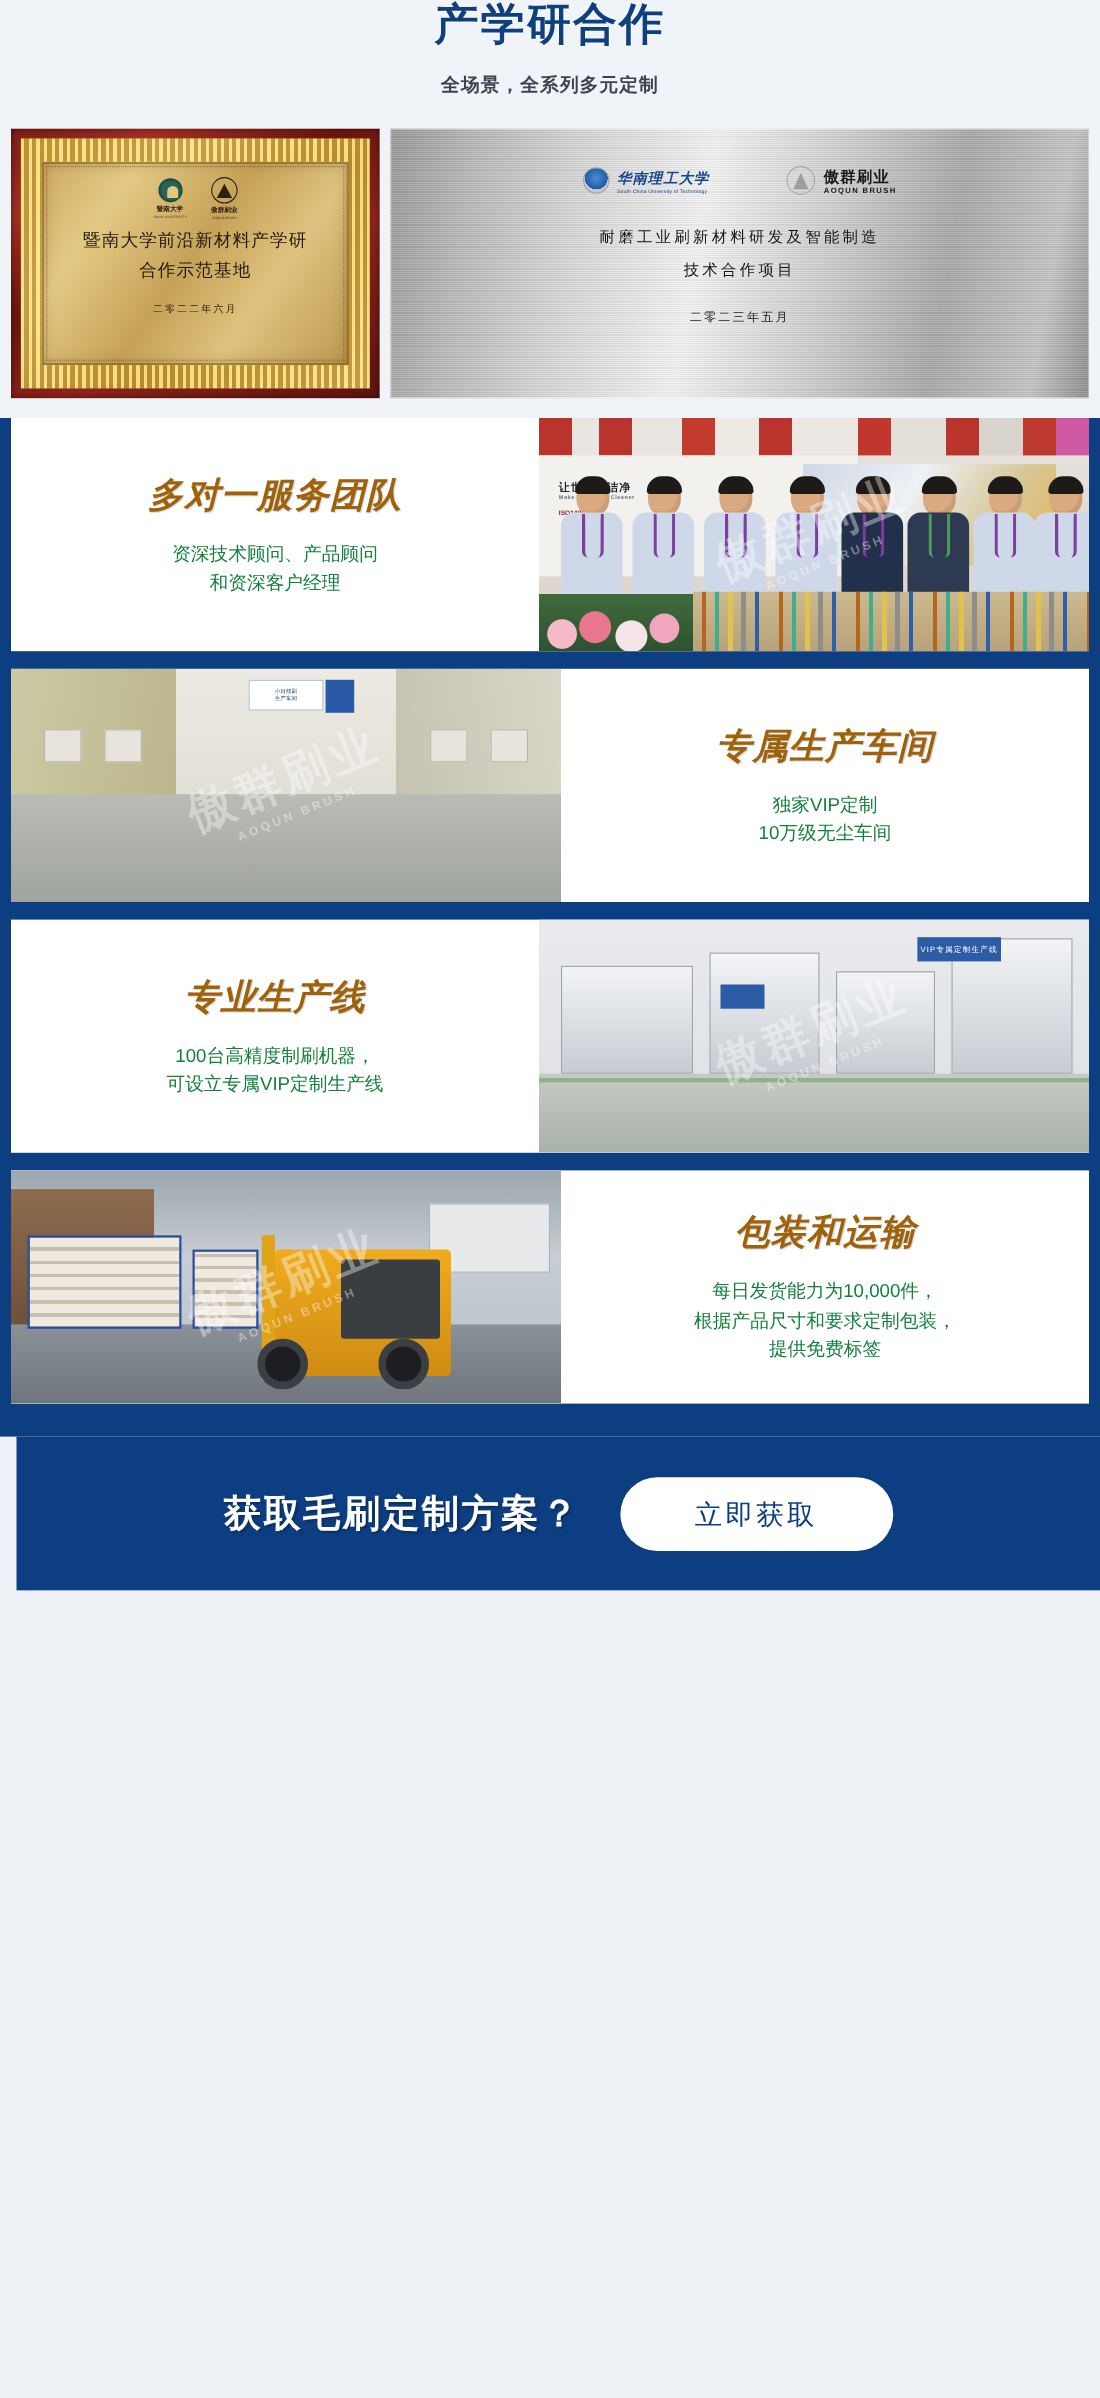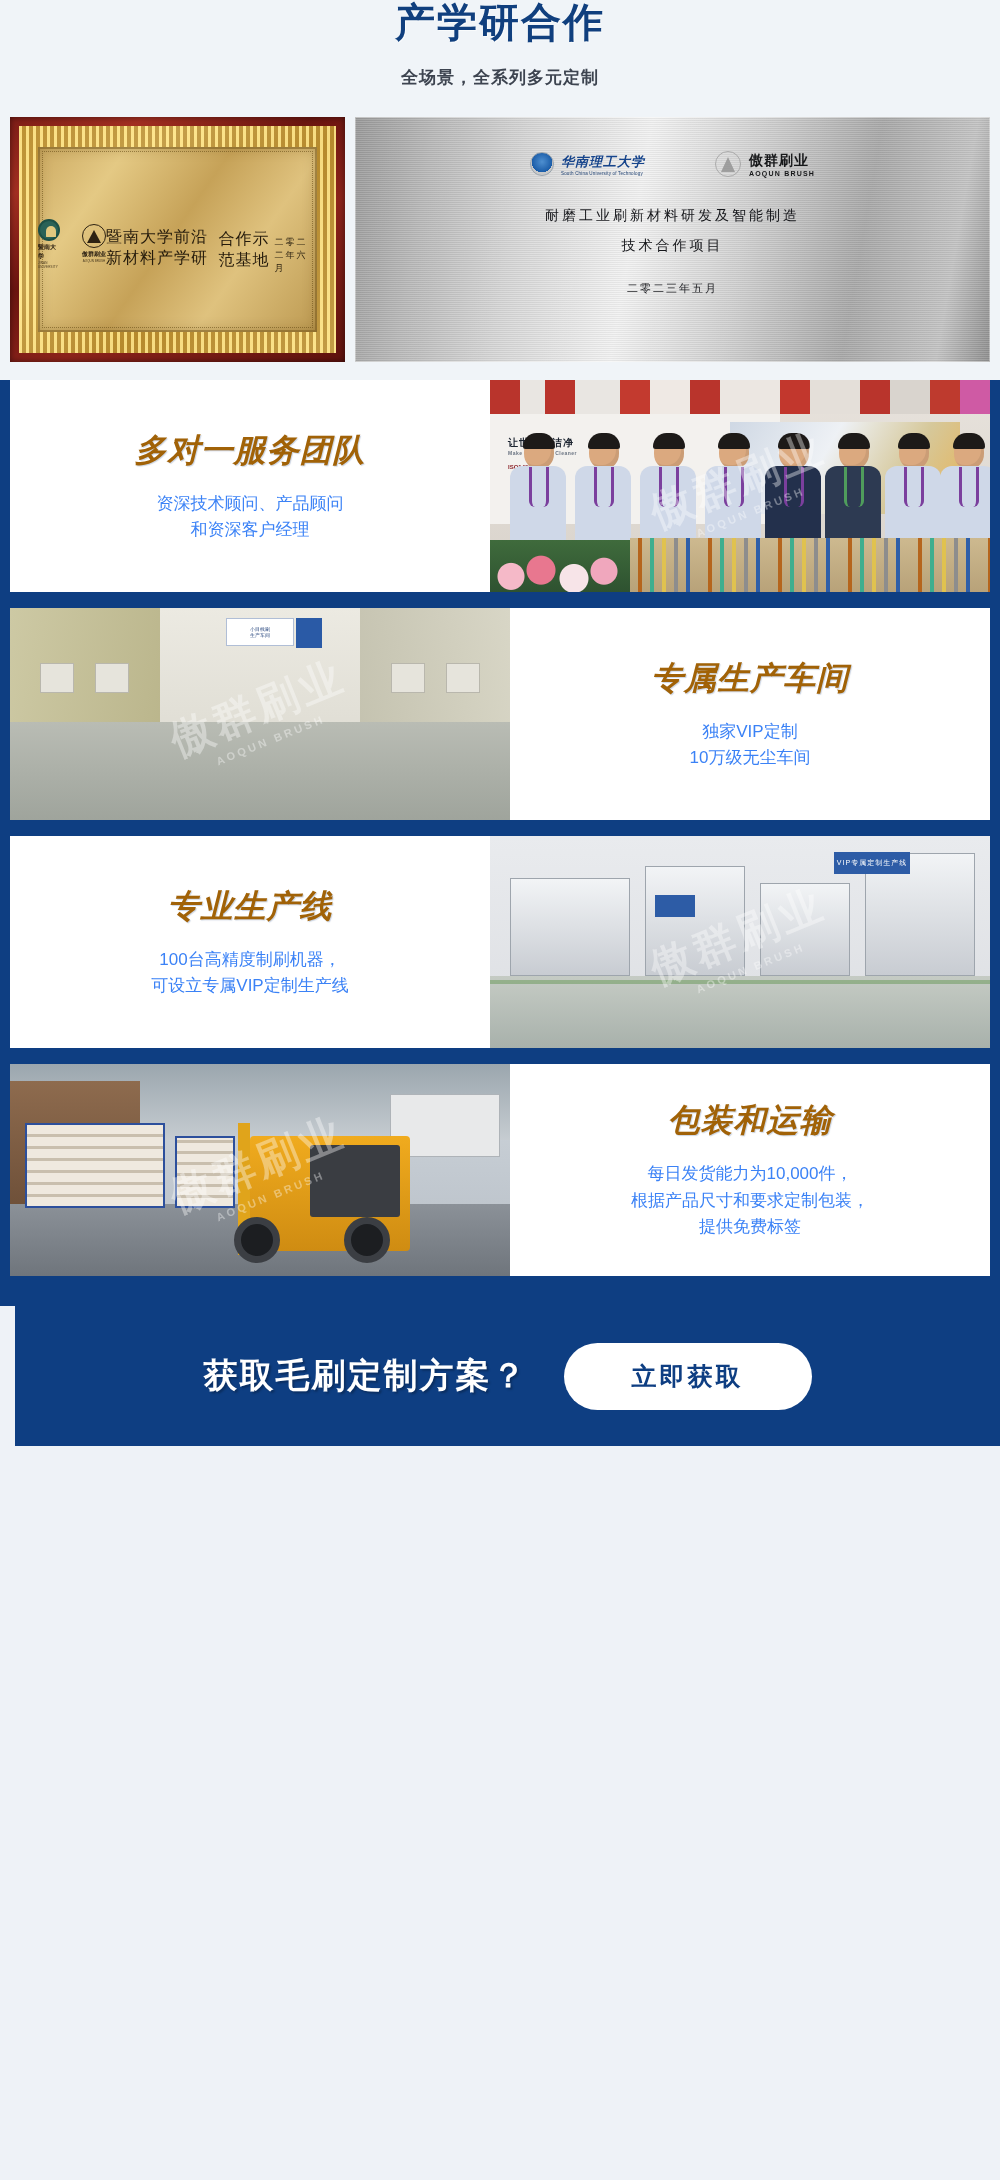--- a/index.html
+++ b/index.html
@@ -36,21 +36,21 @@
     position:absolute; inset:9px;
     background:
       repeating-linear-gradient(90deg, rgba(255,230,140,.85) 0 3px, rgba(176,130,40,.7) 3px 7px),
       linear-gradient(135deg,#d9b24e,#f6e39a 30%,#c39a36 60%,#efd98c 100%);
   }
   .plaque-gold .inner {
     position:absolute; inset:30px 28px;
     background:
       linear-gradient(125deg,#cdab63 0%,#e4c984 22%,#c6a258 48%,#dfc27e 70%,#bd9a52 100%);
     box-shadow:inset 0 0 0 2px rgba(120,88,26,.5), inset 0 0 14px rgba(90,62,12,.35);
-    display:flex; flex-direction:row; align-items:center;
+    display:flex; flex-direction:column; align-items:center;
     padding-top:14px;
   }
   .plaque-gold .inner::before{
     content:""; position:absolute; inset:4px;
     border:1px dotted rgba(100,72,18,.55);
   }
   .gold-logos { display:flex; gap:22px; align-items:center; margin-bottom:6px; }
   .logo-jnu { display:flex; flex-direction:column; align-items:center; }
   .logo-jnu .seal {
     width:22px; height:22px; border-radius:50%;
@@ -125,21 +125,21 @@
   .card.rev { flex-direction:row-reverse; }
   .card-text {
     flex:0 0 480px; display:flex; flex-direction:column;
     align-items:center; justify-content:center; text-align:center; padding:6px 20px;
   }
   .card-h {
     font-size:32px; font-weight:bold; color:#a16207; letter-spacing:1px;
     text-shadow:1px 1px 1px rgba(140,160,190,.45);
     font-style:italic;
   }
-  .card-p { font-size:17px; color:#3b82f6; line-height:1.55; margin-top:18px; }
+  .card-p { font-size:17px; color:#15803d; line-height:1.55; margin-top:18px; }
   .card-img { flex:1; position:relative; overflow:hidden; }
   .wm {
     position:absolute; left:50%; top:50%; transform:translate(-50%,-50%) rotate(-22deg);
     color:rgba(255,255,255,.38); font-size:42px; font-weight:bold; white-space:nowrap;
     letter-spacing:4px; pointer-events:none;
   }
   .wm small { display:block; font-size:11px; letter-spacing:3px; text-align:center; }
 
   
   .ph-team { background:linear-gradient(#e8e3dd,#d8d2ca); }
@@ -276,21 +276,21 @@
   
   .cta {
     background:#0e3e82; height:140px; display:flex; align-items:center;
     justify-content:center; gap:36px;margin-left:15px;
   }
   .cta-text {
     color:#fff; font-size:34px; font-weight:bold; letter-spacing:2px;
     text-shadow:2px 2px 2px rgba(0,0,0,.25);
   }
   .cta-btn {
-    background:#fff; color:#0e3e82; font-size:25px; font-weight:bold;
+    background:#fff; color:#0e3e82; font-size:25px; font-weight:normal;
     border-radius:40px; padding:17px 68px; border:none; letter-spacing:3px;
     cursor:pointer; font-family:"Liberation Sans","DejaVu Sans",sans-serif;
   }
   .foot { height:12px; background:#eef2f7; }
 </style>
 </head>
 <body>
 
 <div class="top-section">
   <div class="top-title">产学研合作</div>

